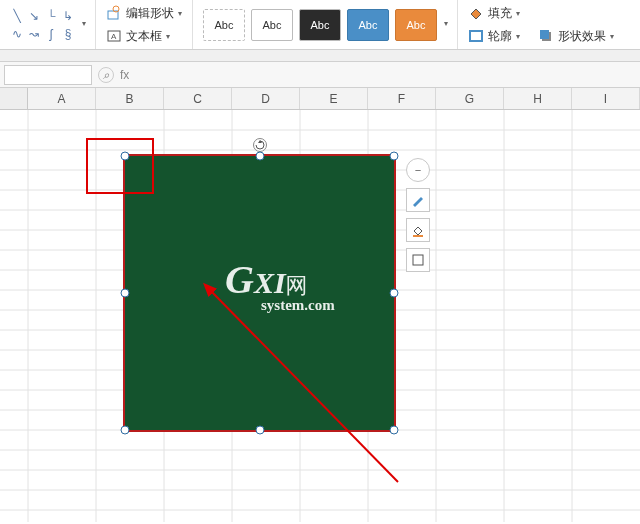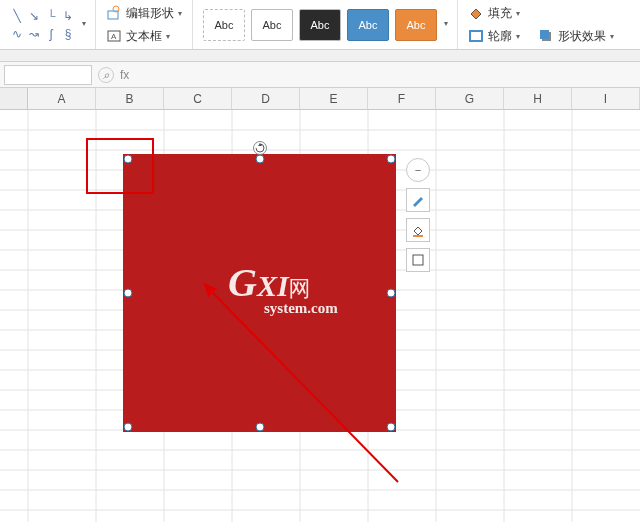--- a/index.html
+++ b/index.html
@@ -30,21 +30,21 @@
     .fx-area { display:flex; align-items:center; gap:6px; color:#888;}
     .fx-icon { font-style:italic; font-size:12px; border:1px solid #ccc; border-radius:50%; width:16px;height:16px; display:flex;align-items:center;justify-content:center;}
     
     .sheet { position:relative; }
     .colhdrs { display:flex; height:22px; background:#f3f3f3; border-bottom:1px solid #c8c8c8;}
     .corner { width:28px; border-right:1px solid #c8c8c8; background:#eee;}
     .colhdr { width:68px; text-align:center; line-height:22px; color:#555; border-right:1px solid #d8d8d8; font-size:12px;}
     .gridarea { position:relative; }
     .grid-svg { position:absolute; top:0; left:0; }
     
-    .shape-rect { position:absolute; background:#b91c1c; border:5px solid #b91c1c; }
+    .shape-rect { position:absolute; background:#14532d; border:2px solid #b91c1c; }
     .handle { position:absolute; width:9px; height:9px; background:#fff; border:1px solid #2d6aa0; border-radius:50%; transform:translate(-50%,-50%);}
     .rot-handle { position:absolute; width:14px;height:14px; background:#fff; border:1px solid #888; border-radius:50%; left:50%; top:-18px; transform:translateX(-50%); display:flex;align-items:center;justify-content:center;}
     
     .redbox { position:absolute; border:2px solid #d00; }
     .redarrow-svg { position:absolute; top:0; left:0; pointer-events:none;}
     
     .watermark { position:absolute; color:#fff; font-family:Georgia,serif; opacity:0.9; pointer-events:none;}
     .watermark .big { font-size:40px; font-style:italic; font-weight:bold;}
     .watermark .xi { font-size:30px; font-weight:bold; font-style:italic;}
     .watermark .cn { font-size:22px;}

